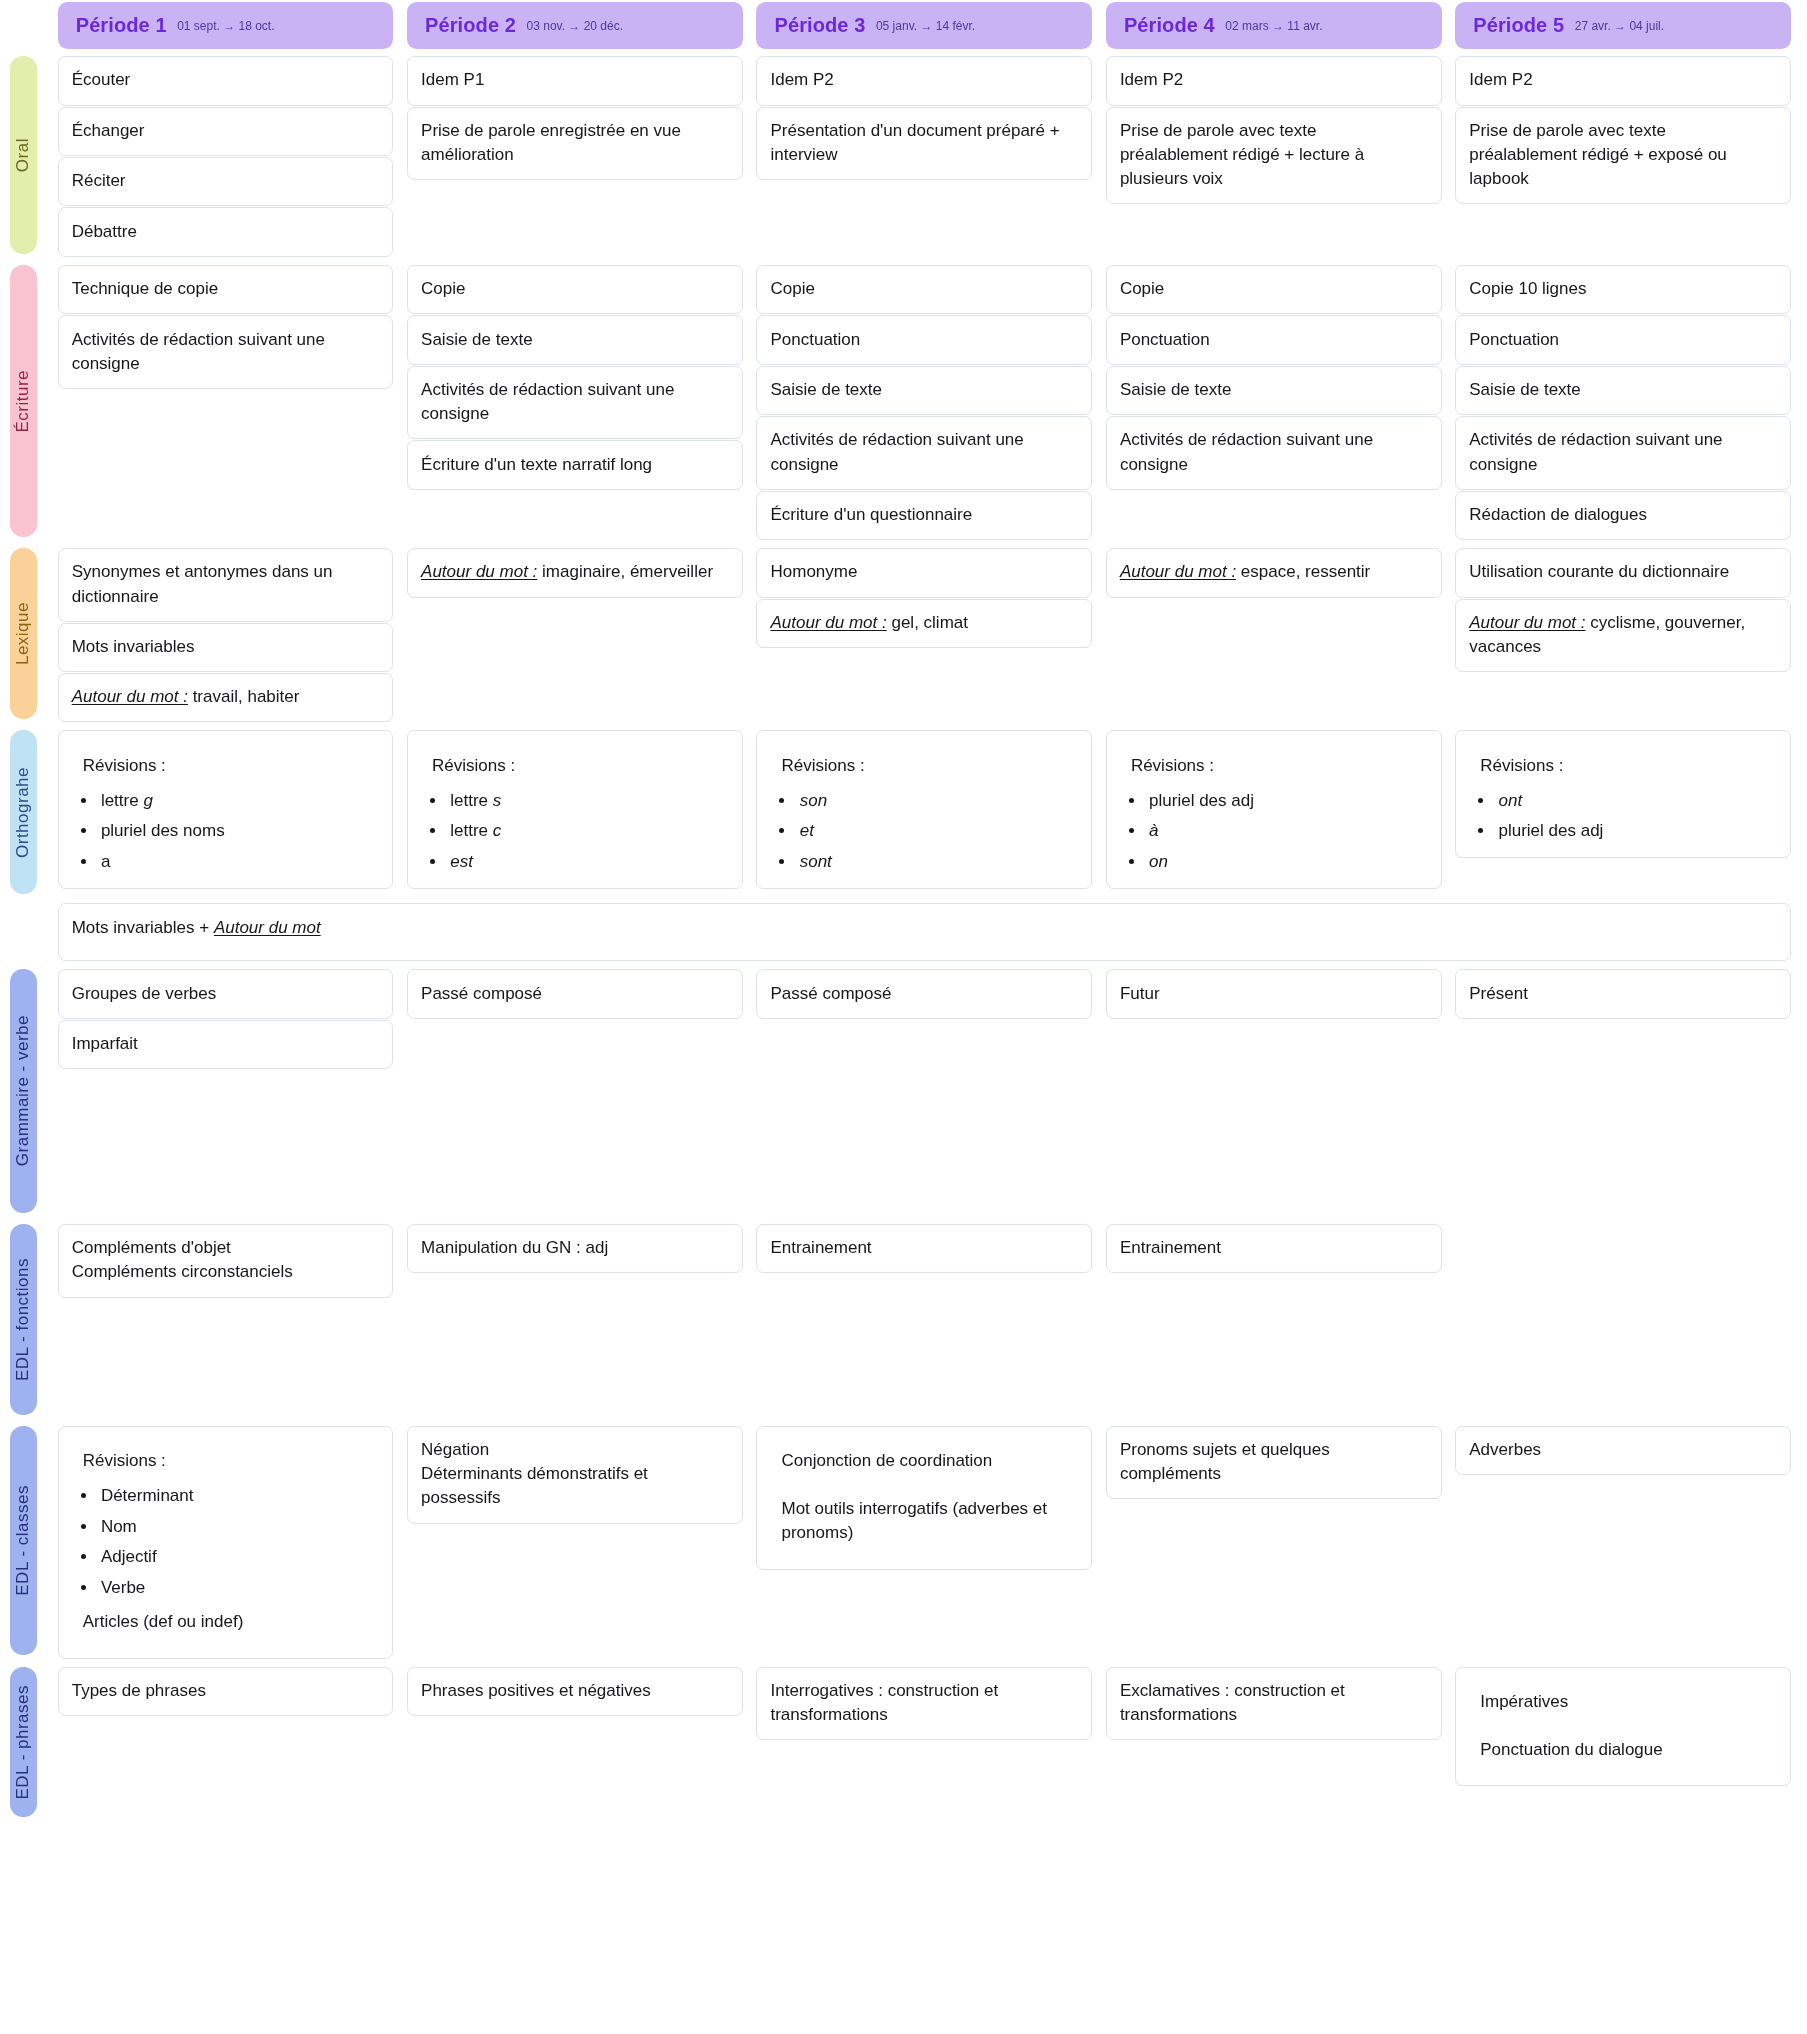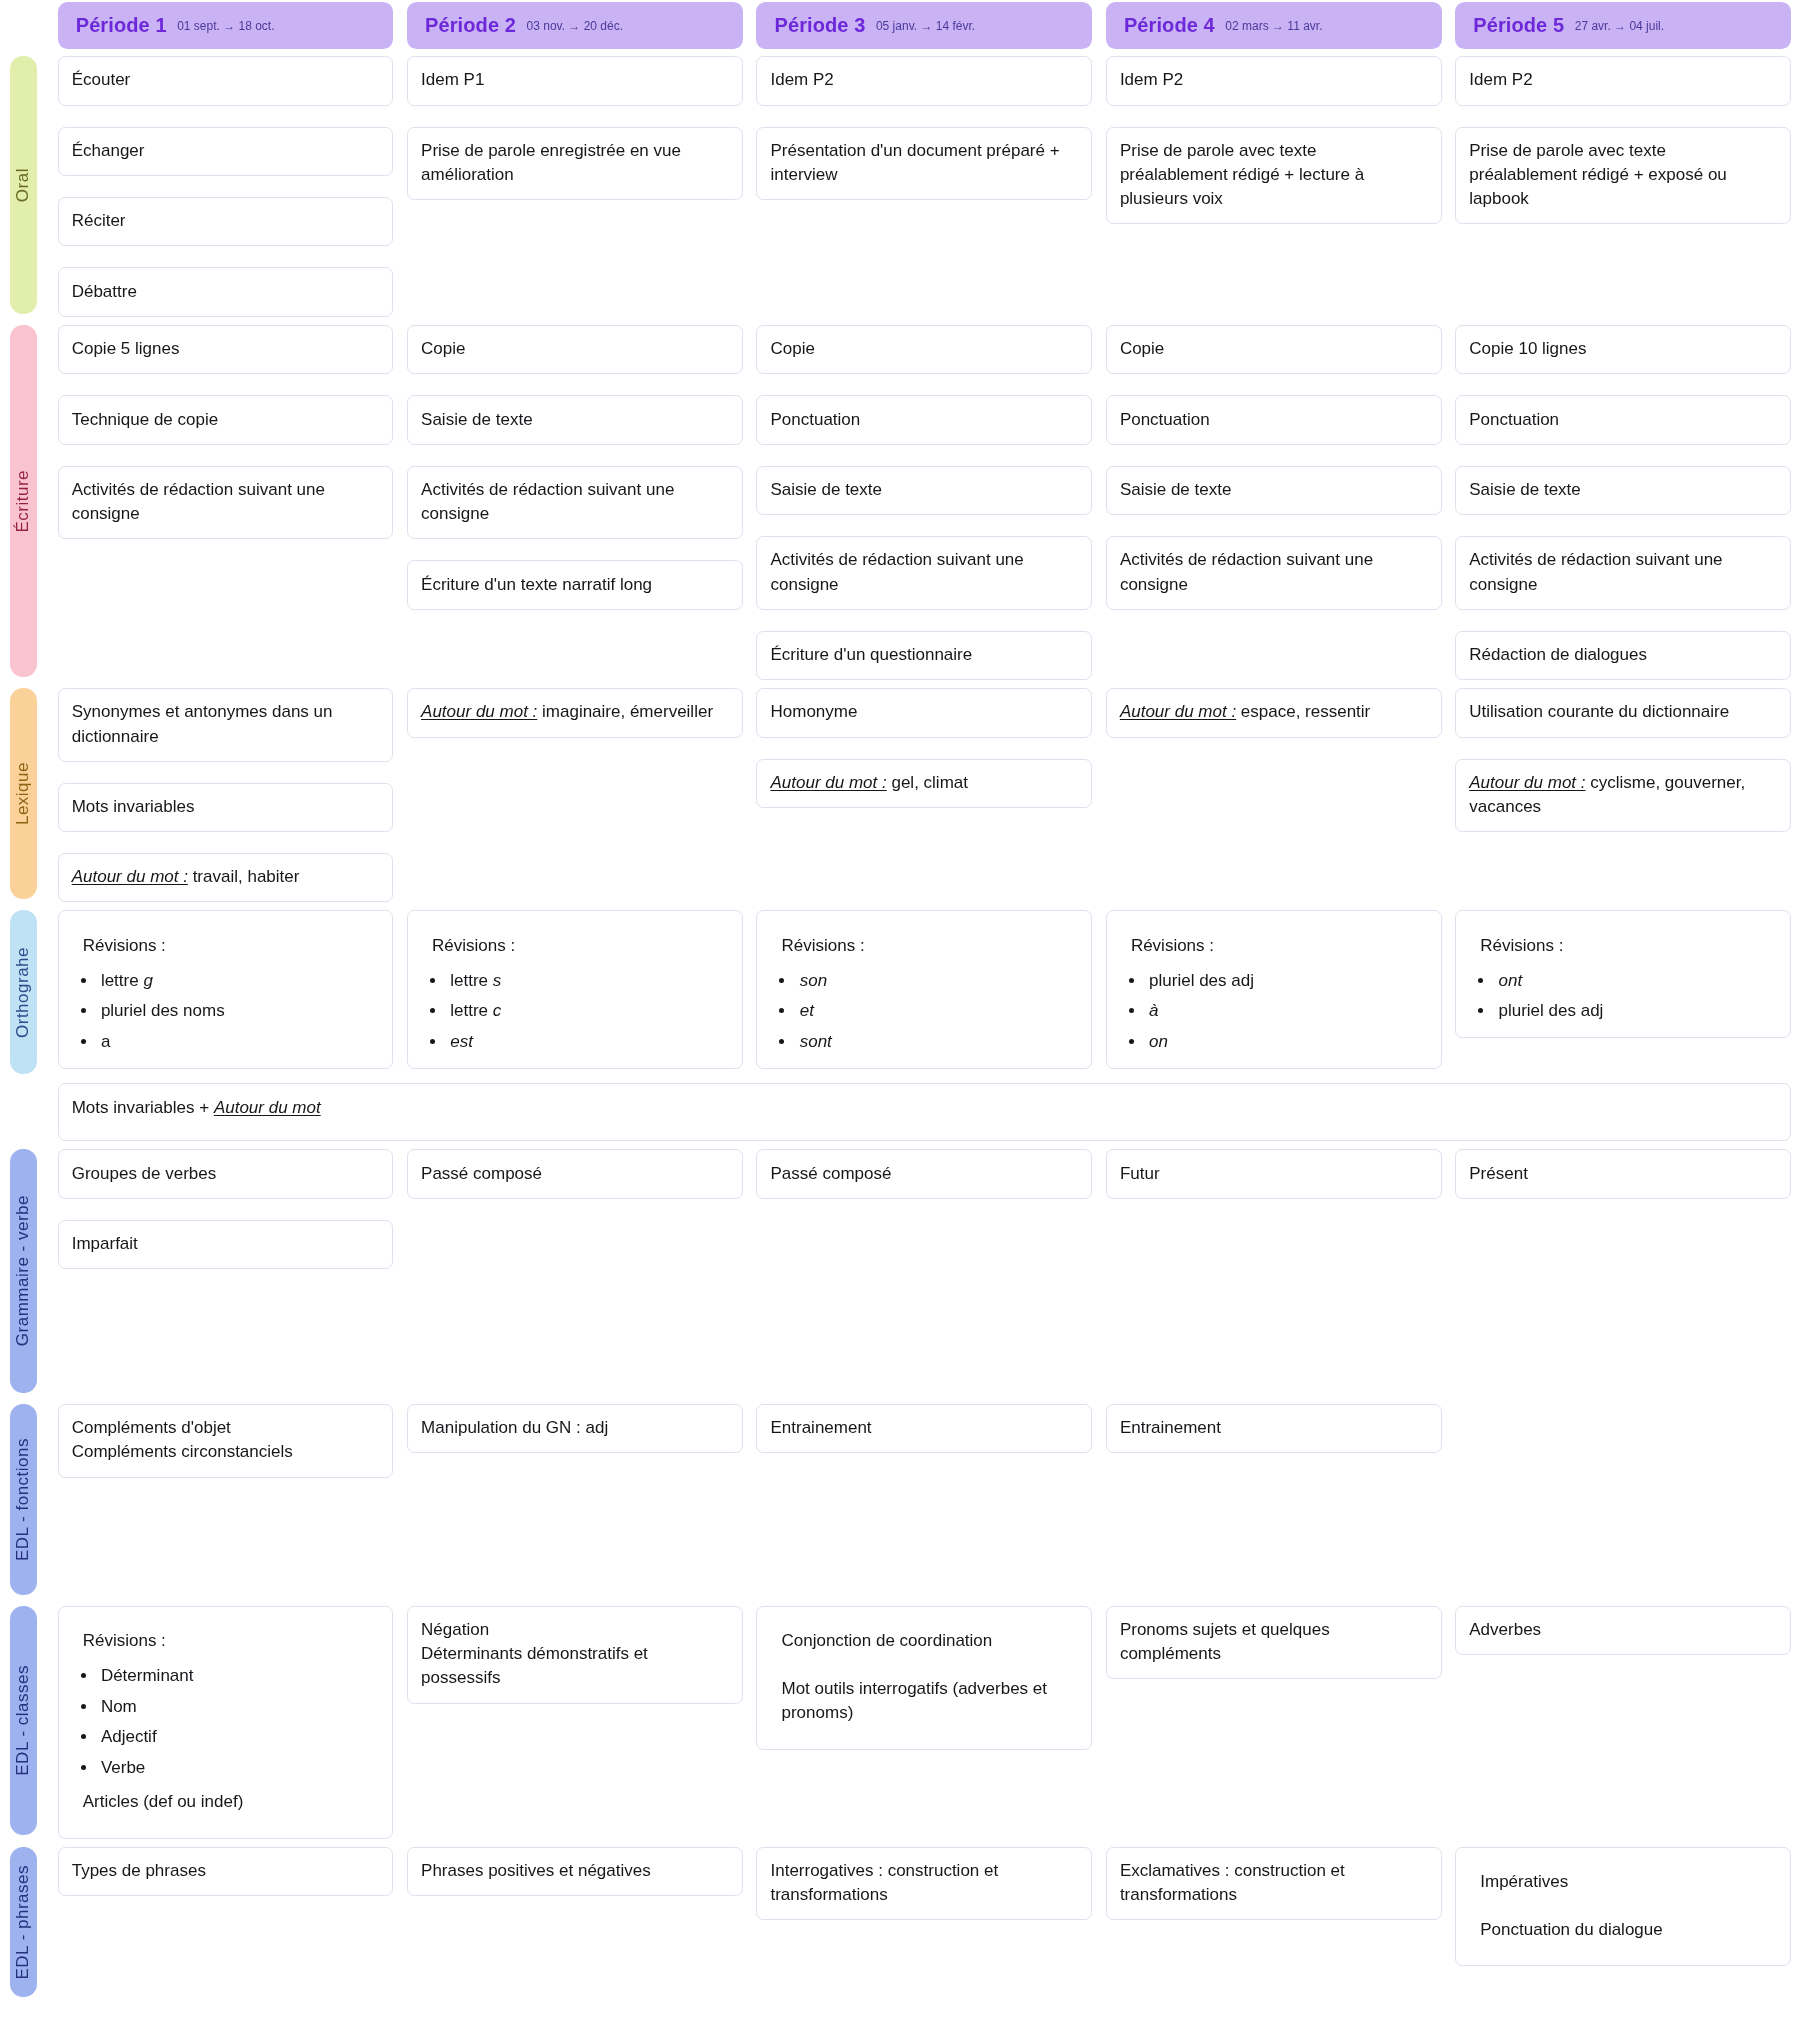--- a/index.html
+++ b/index.html
@@ -78,21 +78,21 @@
   .cat-label {
     writing-mode: vertical-rl;
     transform: rotate(180deg);
     font-size: 17px;
     letter-spacing: 0.5px;
     white-space: nowrap;
   }
   .col {
     display: flex;
     flex-direction: column;
-    gap: 21px;
+    gap: 1px;
     padding-top: 3.2px;
   }
   .card {
     background: #ffffff;
     border: 1.3px solid #dde1ee;
     border-radius: 7.3px;
     padding: 11.3px 13px 12px 13px;
     font-size: 17px;
     line-height: 1.42;
     color: #17171b;
@@ -212,21 +212,20 @@
     </div>
   </div>
 
   <div class="section sec-ecriture">
     <div class="cat-wrap">
       <div class="cat-pill">
         <span class="cat-label">Écriture</span>
       </div>
     </div>
     <div class="col">
-      <div class="card">Copie 5 lignes</div>
       <div class="card">Technique de copie</div>
       <div class="card">Activités de rédaction suivant une consigne</div>
     </div>
     <div class="col">
       <div class="card">Copie</div>
       <div class="card">Saisie de texte</div>
       <div class="card">Activités de rédaction suivant une consigne</div>
       <div class="card">Écriture d'un texte narratif long</div>
     </div>
     <div class="col">

